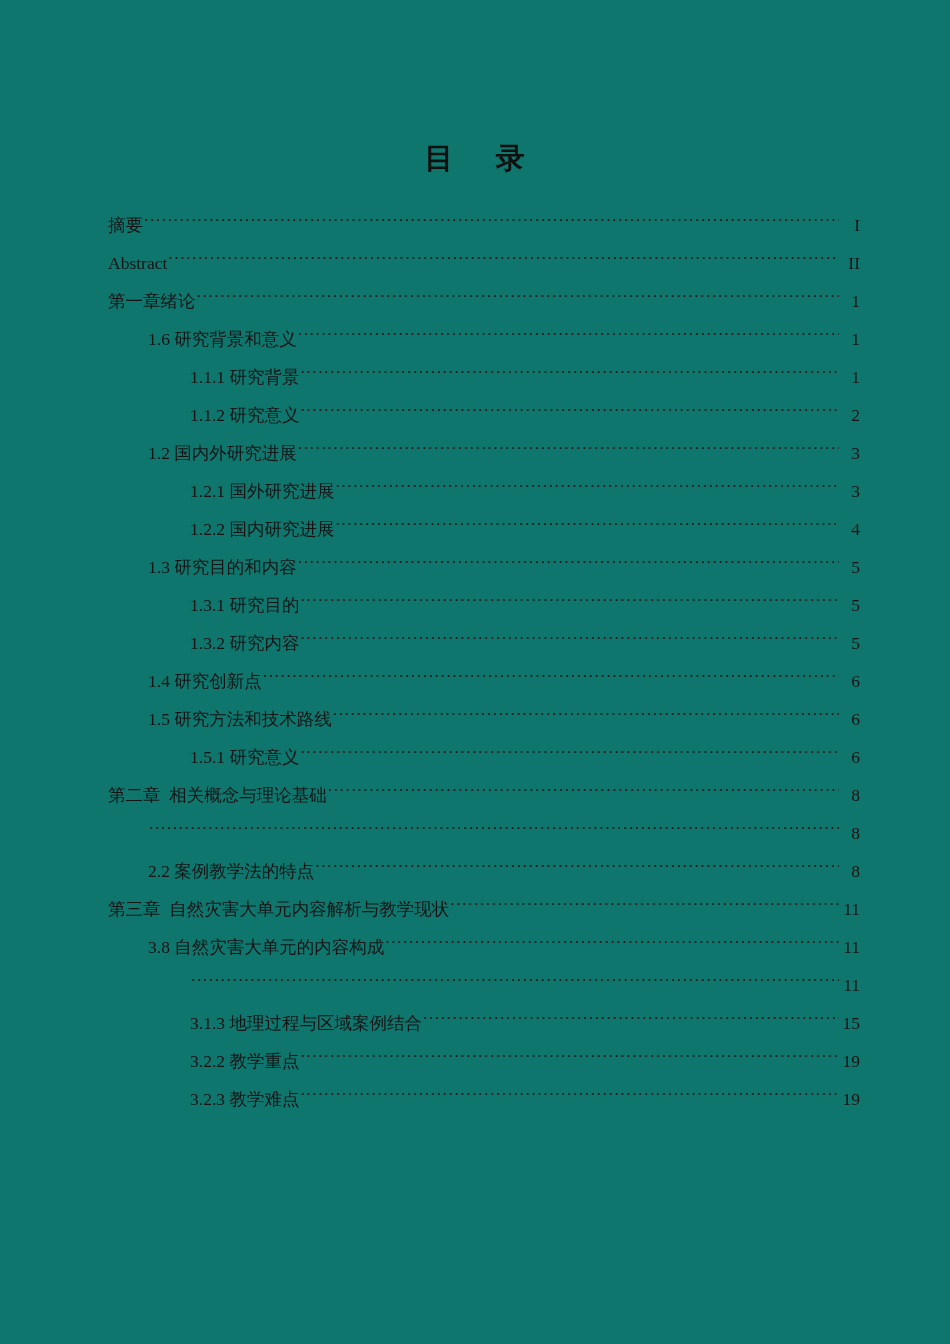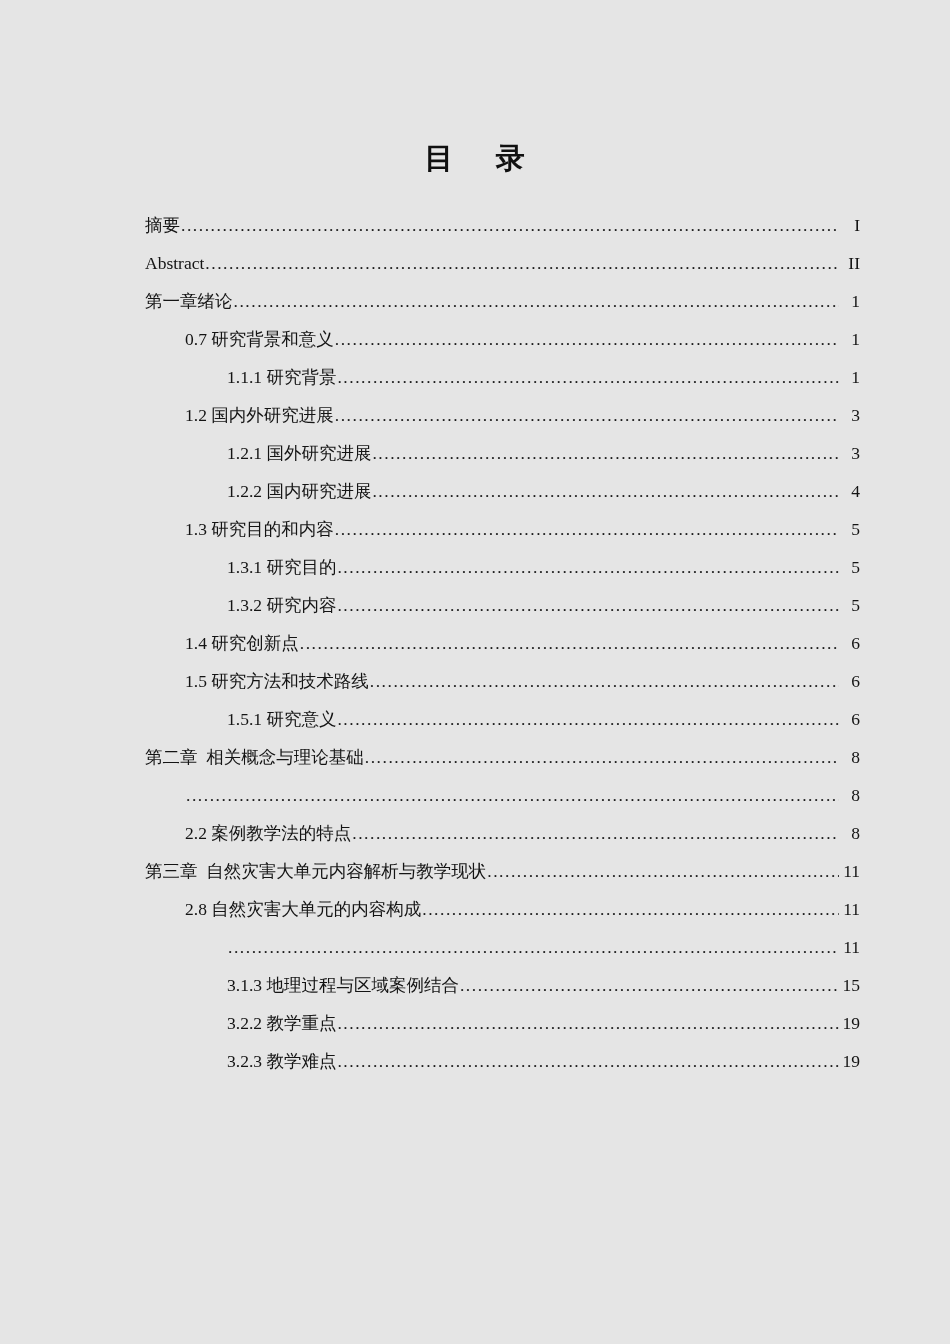--- a/index.html
+++ b/index.html
@@ -4,21 +4,21 @@
 <style>
   html, body {
     margin: 0;
     padding: 0;
     background: #ffffff;
   }
   .page {
     position: relative;
     width: 950px;
     height: 1344px;
-    background: #e5e5e5;
+    background: #0f766e;
     box-sizing: border-box;
     overflow: hidden;
     font-family: "Liberation Serif", "DejaVu Serif", serif;
     color: #000000;
   }
 
   
   .toc-title {
     position: absolute;
     top: 139px;
@@ -36,27 +36,26 @@
   
   .toc-list {
     position: absolute;
     top: 206px;
     left: 108px;
     width: 752px;
   }
 
   .toc-row {
     display: flex;
-    align-items: flex-end;
+    align-items: center;
     height: 38px;
     font-size: 17.5px;
     line-height: 38px;
     color: #141414;
     white-space: nowrap;
-    margin-left: 37px;
   }
 
   .toc-row.lvl1 { padding-left: 0px; }
   .toc-row.lvl2 { padding-left: 40px; }
   .toc-row.lvl3 { padding-left: 82px; }
 
   .toc-label {
     flex: 0 0 auto;
     white-space: pre;
     font-family: "Liberation Serif", "DejaVu Serif", serif;
@@ -107,29 +106,34 @@
         <span class="toc-label">Abstract</span>
         <span class="toc-leader"></span>
         <span class="toc-page">II</span>
       </div>
       <div class="toc-row lvl1">
         <span class="toc-label">第一章绪论</span>
         <span class="toc-leader"></span>
         <span class="toc-page">1</span>
       </div>
       <div class="toc-row lvl2">
-        <span class="toc-label">0.7 研究背景和意义</span>
+        <span class="toc-label">1.6 研究背景和意义</span>
         <span class="toc-leader"></span>
         <span class="toc-page">1</span>
       </div>
       <div class="toc-row lvl3">
         <span class="toc-label">1.1.1 研究背景</span>
         <span class="toc-leader"></span>
         <span class="toc-page">1</span>
       </div>
+      <div class="toc-row lvl3">
+        <span class="toc-label">1.1.2 研究意义</span>
+        <span class="toc-leader"></span>
+        <span class="toc-page">2</span>
+      </div>
       <div class="toc-row lvl2">
         <span class="toc-label">1.2 国内外研究进展</span>
         <span class="toc-leader"></span>
         <span class="toc-page">3</span>
       </div>
       <div class="toc-row lvl3">
         <span class="toc-label">1.2.1 国外研究进展</span>
         <span class="toc-leader"></span>
         <span class="toc-page">3</span>
       </div>
@@ -181,21 +185,21 @@
         <span class="toc-label">2.2 案例教学法的特点</span>
         <span class="toc-leader"></span>
         <span class="toc-page">8</span>
       </div>
       <div class="toc-row lvl1">
         <span class="toc-label">第三章  自然灾害大单元内容解析与教学现状</span>
         <span class="toc-leader"></span>
         <span class="toc-page">11</span>
       </div>
       <div class="toc-row lvl2">
-        <span class="toc-label">2.8 自然灾害大单元的内容构成</span>
+        <span class="toc-label">3.8 自然灾害大单元的内容构成</span>
         <span class="toc-leader"></span>
         <span class="toc-page">11</span>
       </div>
       <div class="toc-row lvl3">
         <span class="toc-leader"></span>
         <span class="toc-page">11</span>
       </div>
       <div class="toc-row lvl3">
         <span class="toc-label">3.1.3 地理过程与区域案例结合</span>
         <span class="toc-leader"></span>

